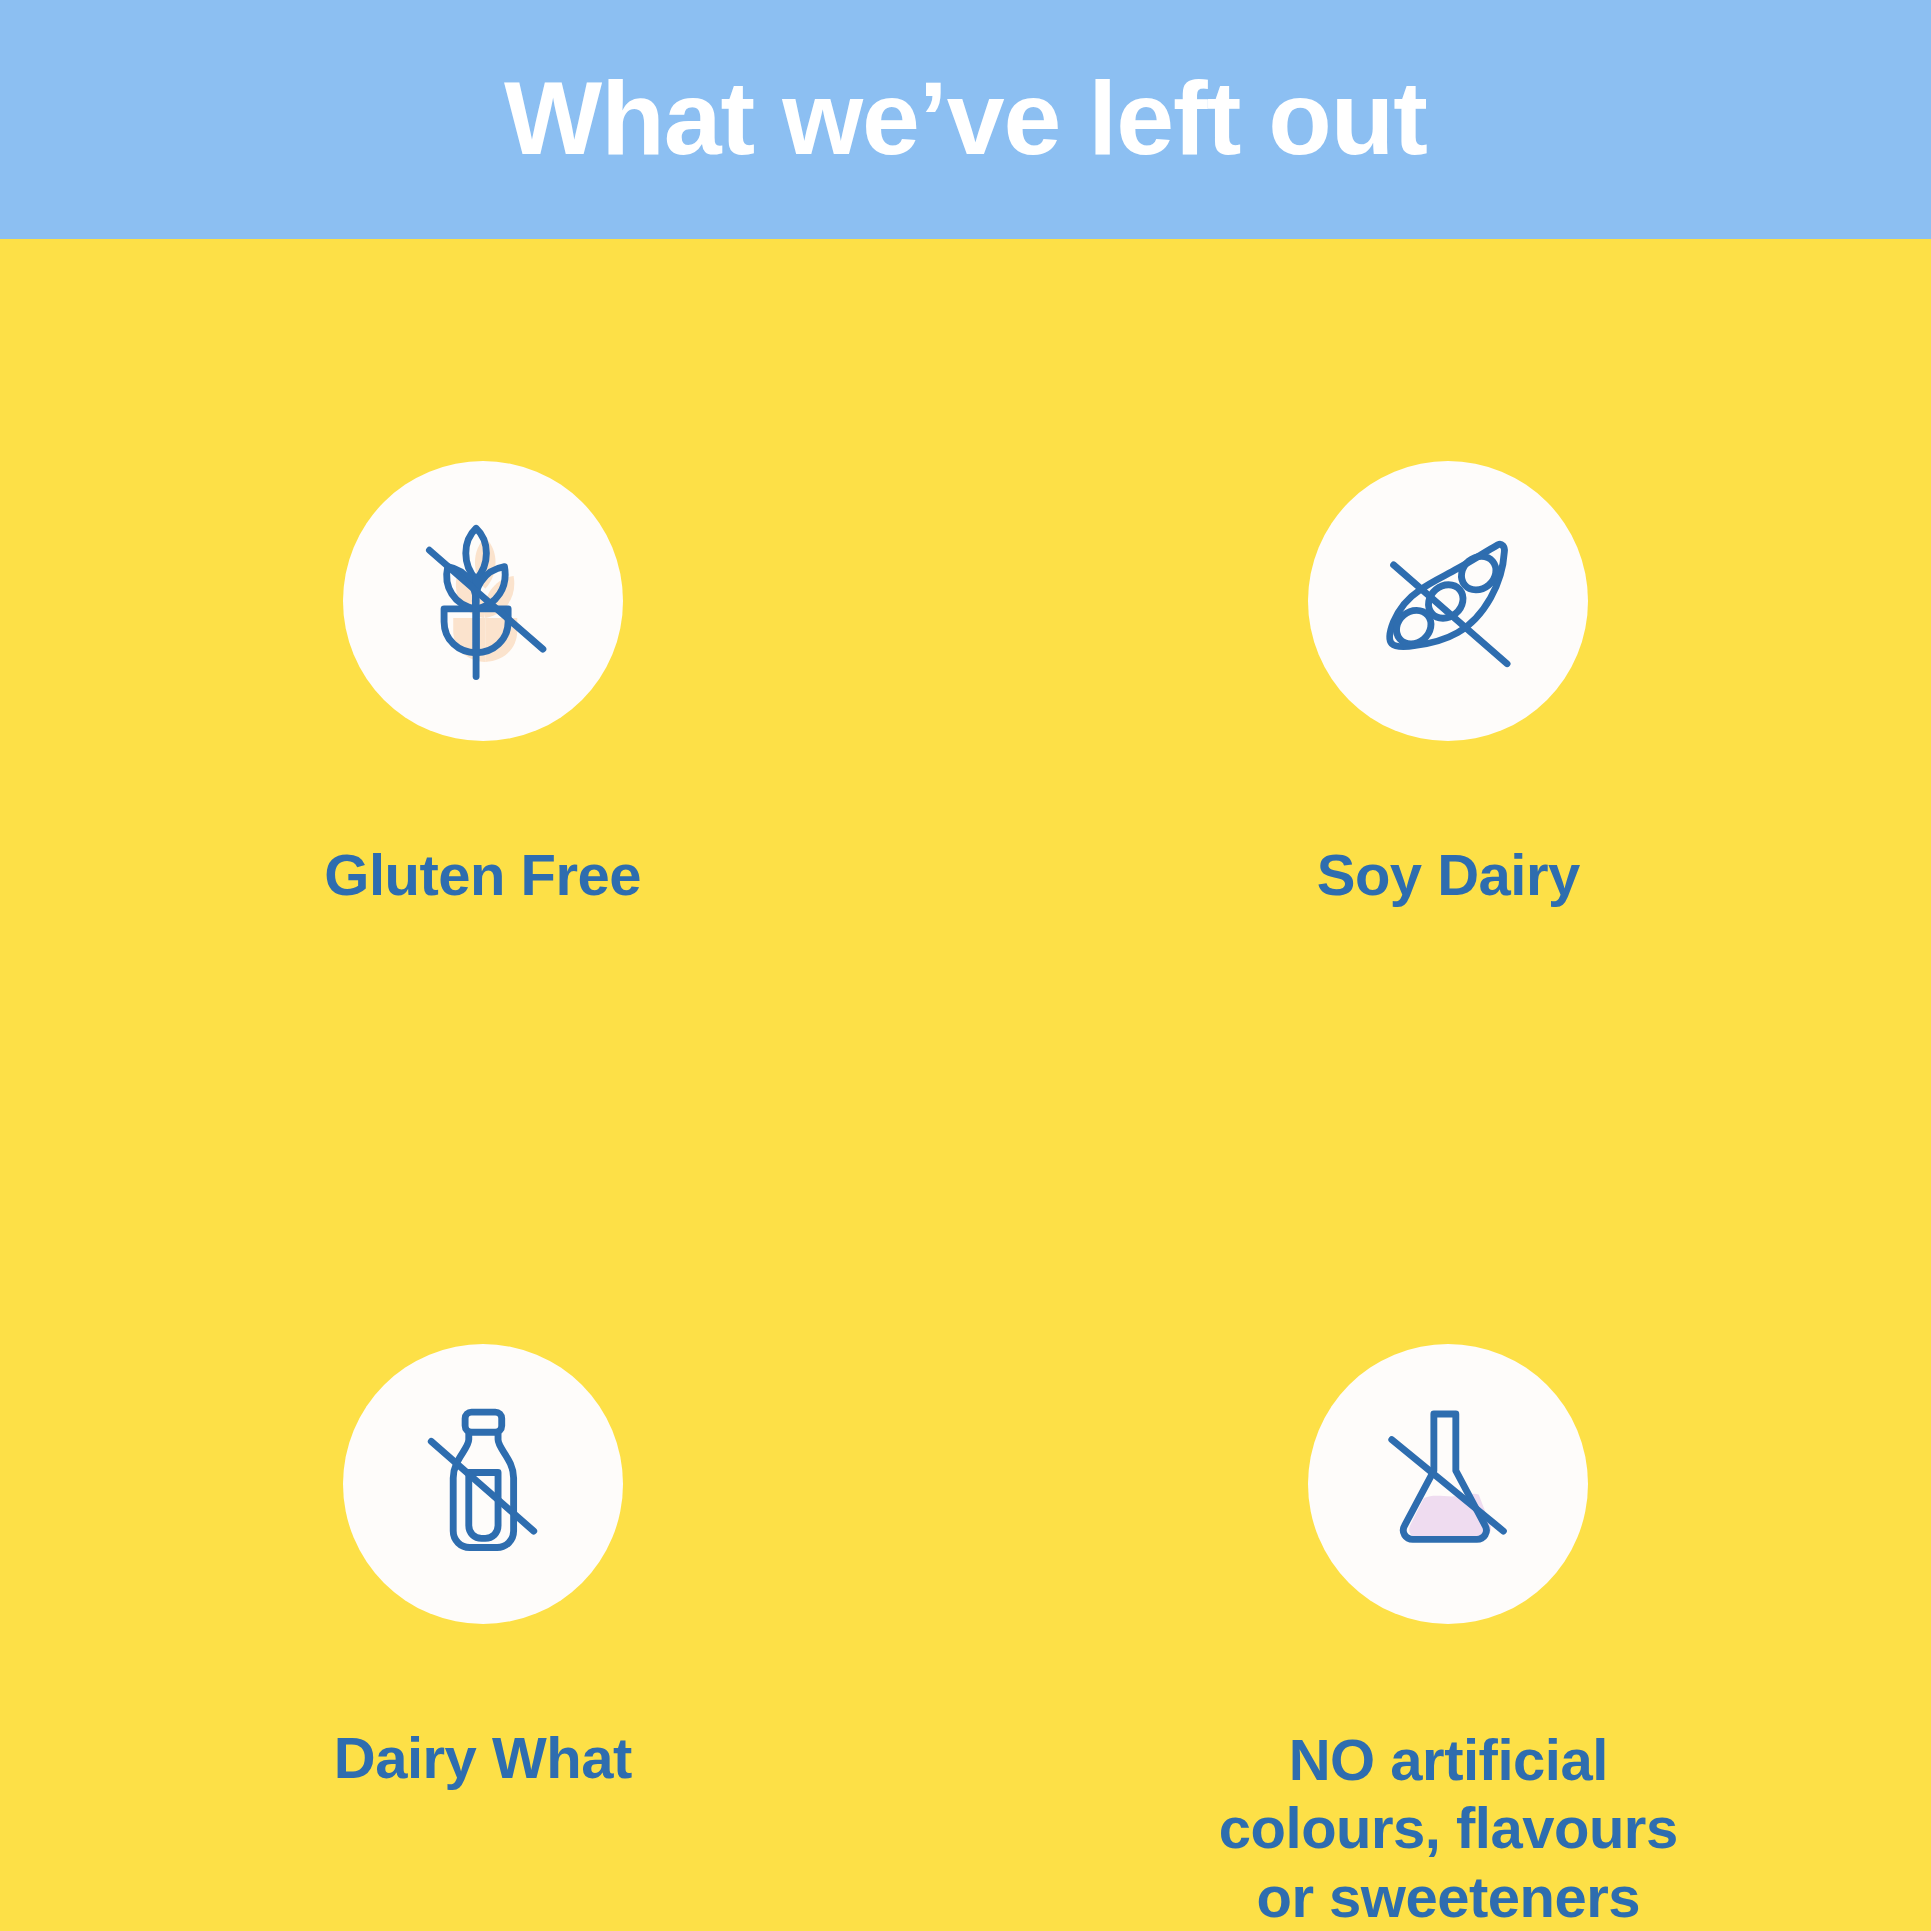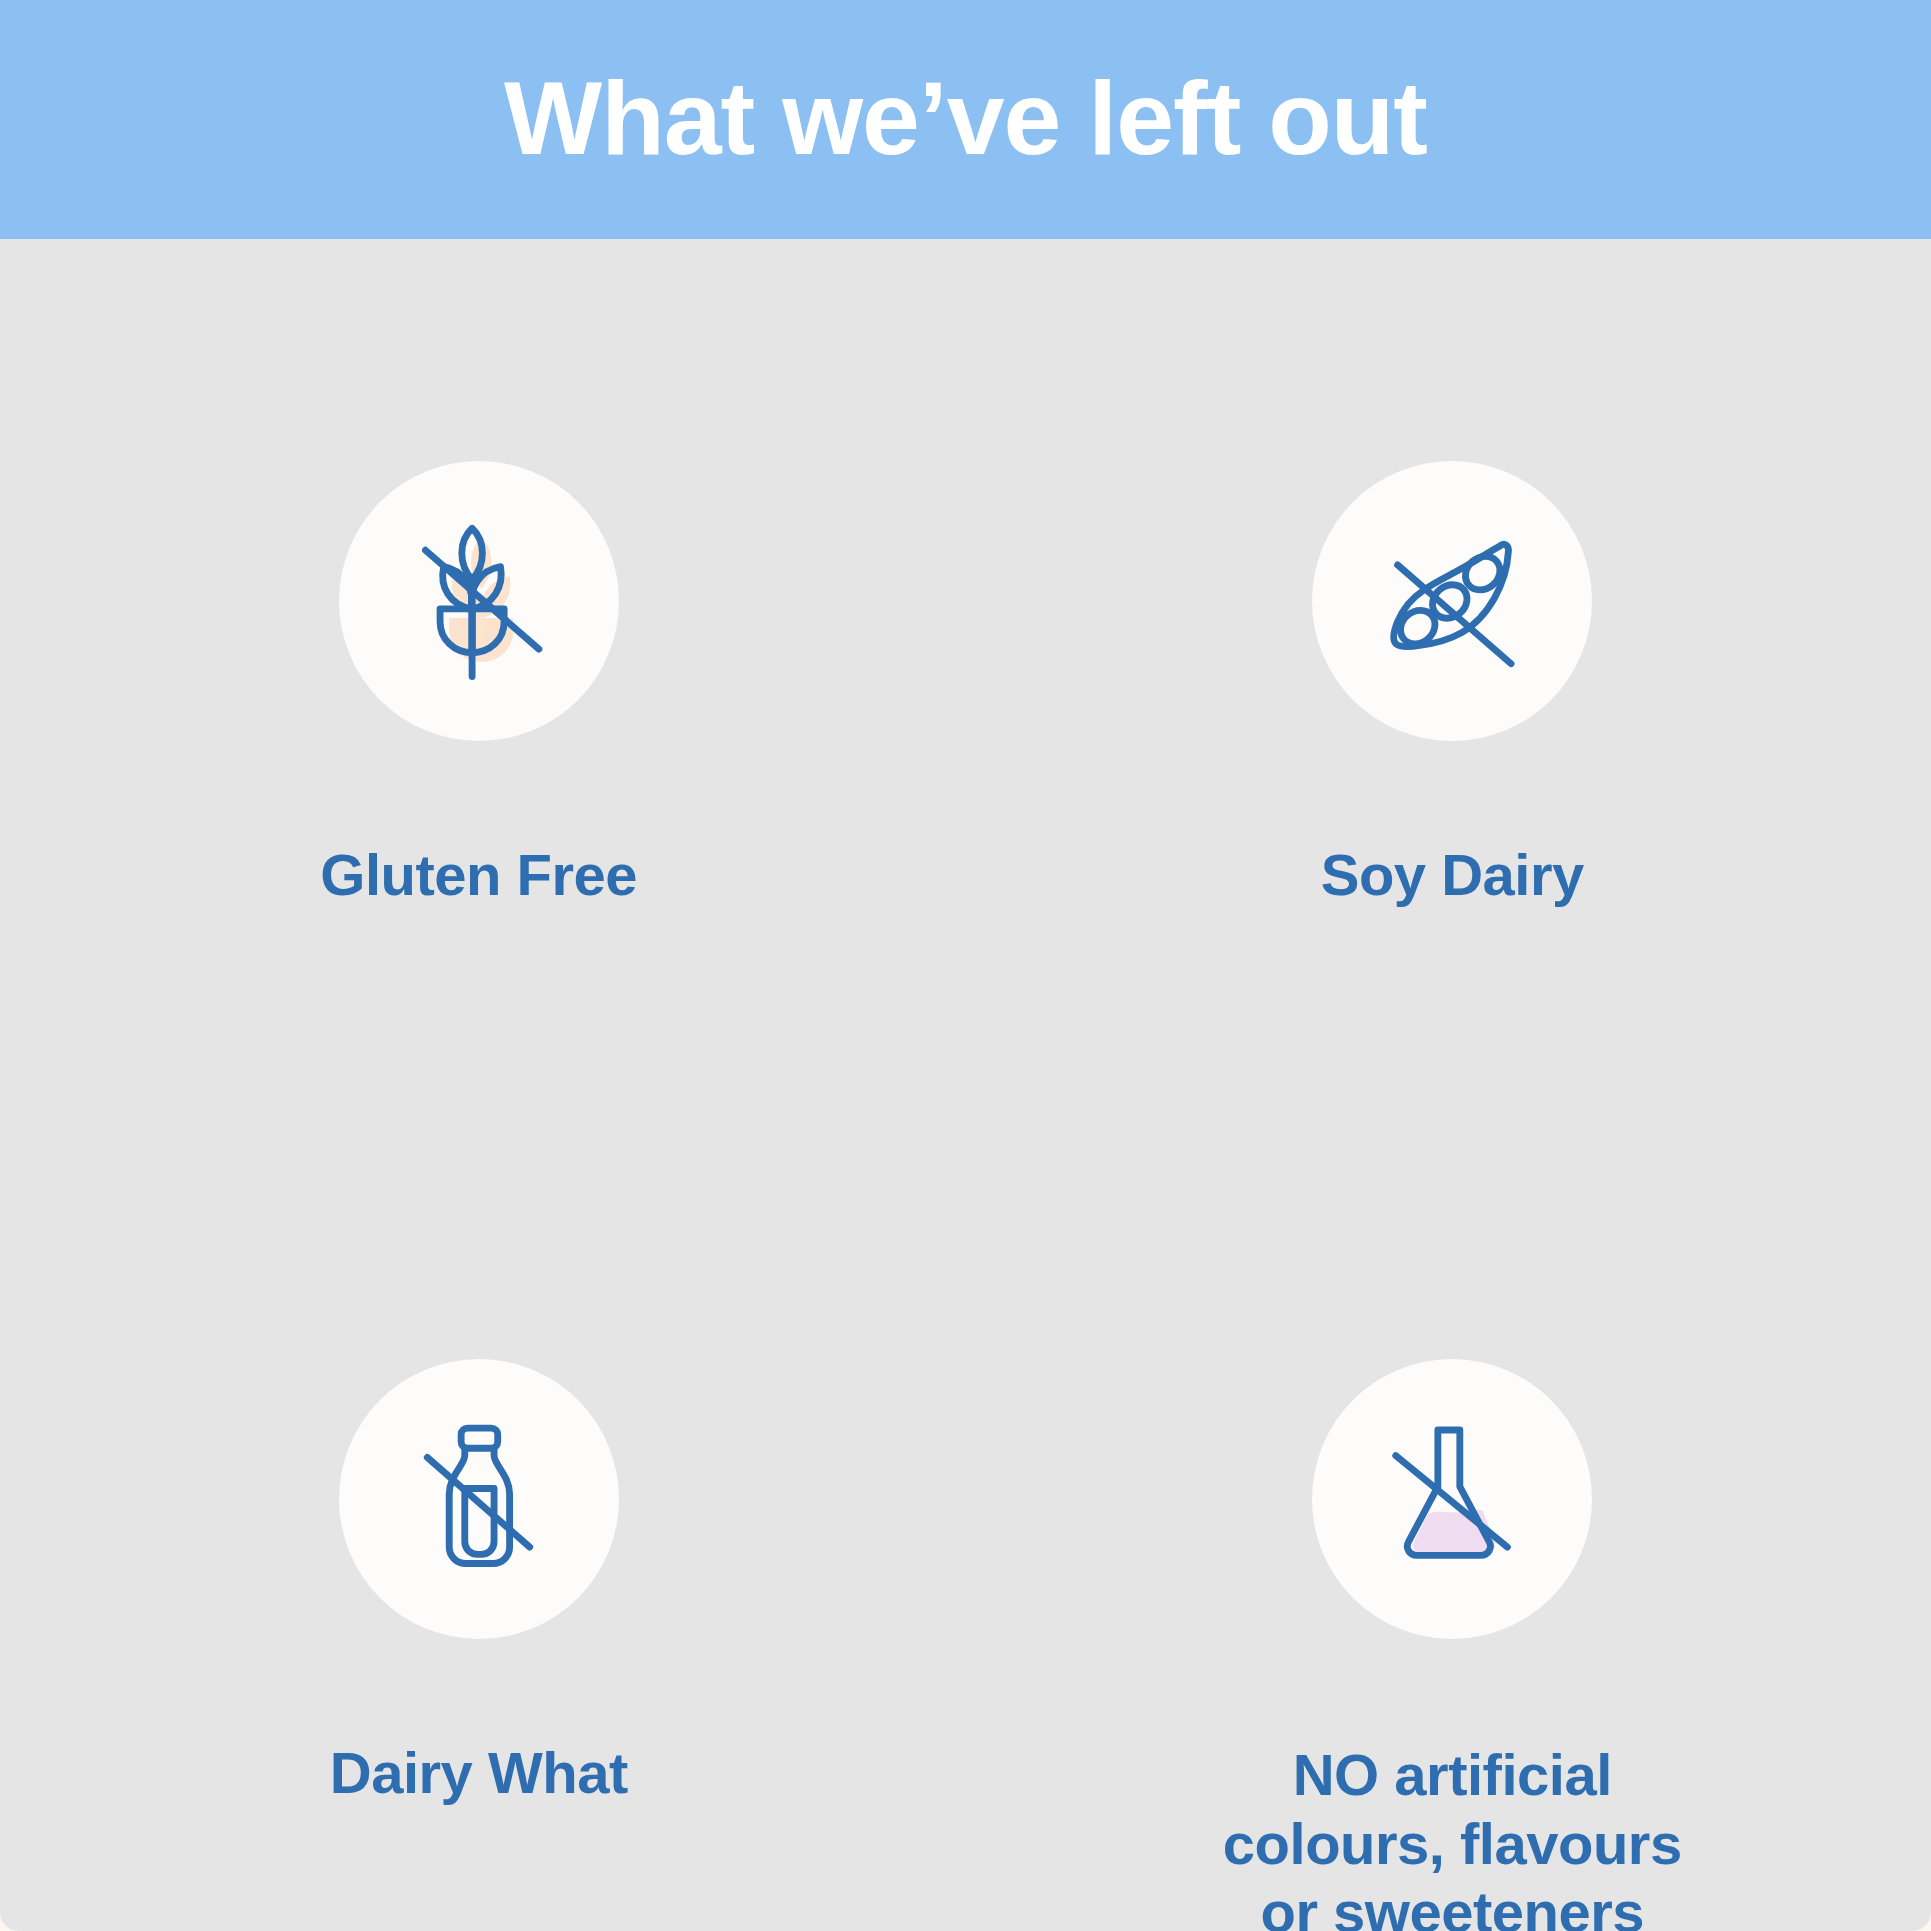--- a/index.html
+++ b/index.html
@@ -10,22 +10,21 @@
     width: 1931px;
     height: 1931px;
     background: #FCF7F0;
     font-family: "Liberation Sans", sans-serif;
     overflow: hidden;
   }
   .page {
     position: relative;
     width: 1931px;
     height: 1931px;
-    background: #e5e5e5;
-    border-radius: 19px;
+    background: #fde047;
   }
 
   
   .banner {
     position: absolute;
     top: 0;
     left: 0;
     width: 1931px;
     height: 239px;
     background: #8CBFF2;
@@ -50,21 +49,20 @@
   
   .grid {
     position: absolute;
     top: 239px;
     left: 0;
     width: 1931px;
     height: 1692px;
     display: grid;
     grid-template-columns: 1fr 1fr;
     grid-template-rows: 1fr 1fr;
-    gap: 16px;
   }
   .cell {
     position: relative;
     display: flex;
     flex-direction: column;
     align-items: center;
   }
   .cell-gluten  { padding-top: 222px; }
   .cell-soy     { padding-top: 222px; }
   .cell-dairy   { padding-top: 434px; }

